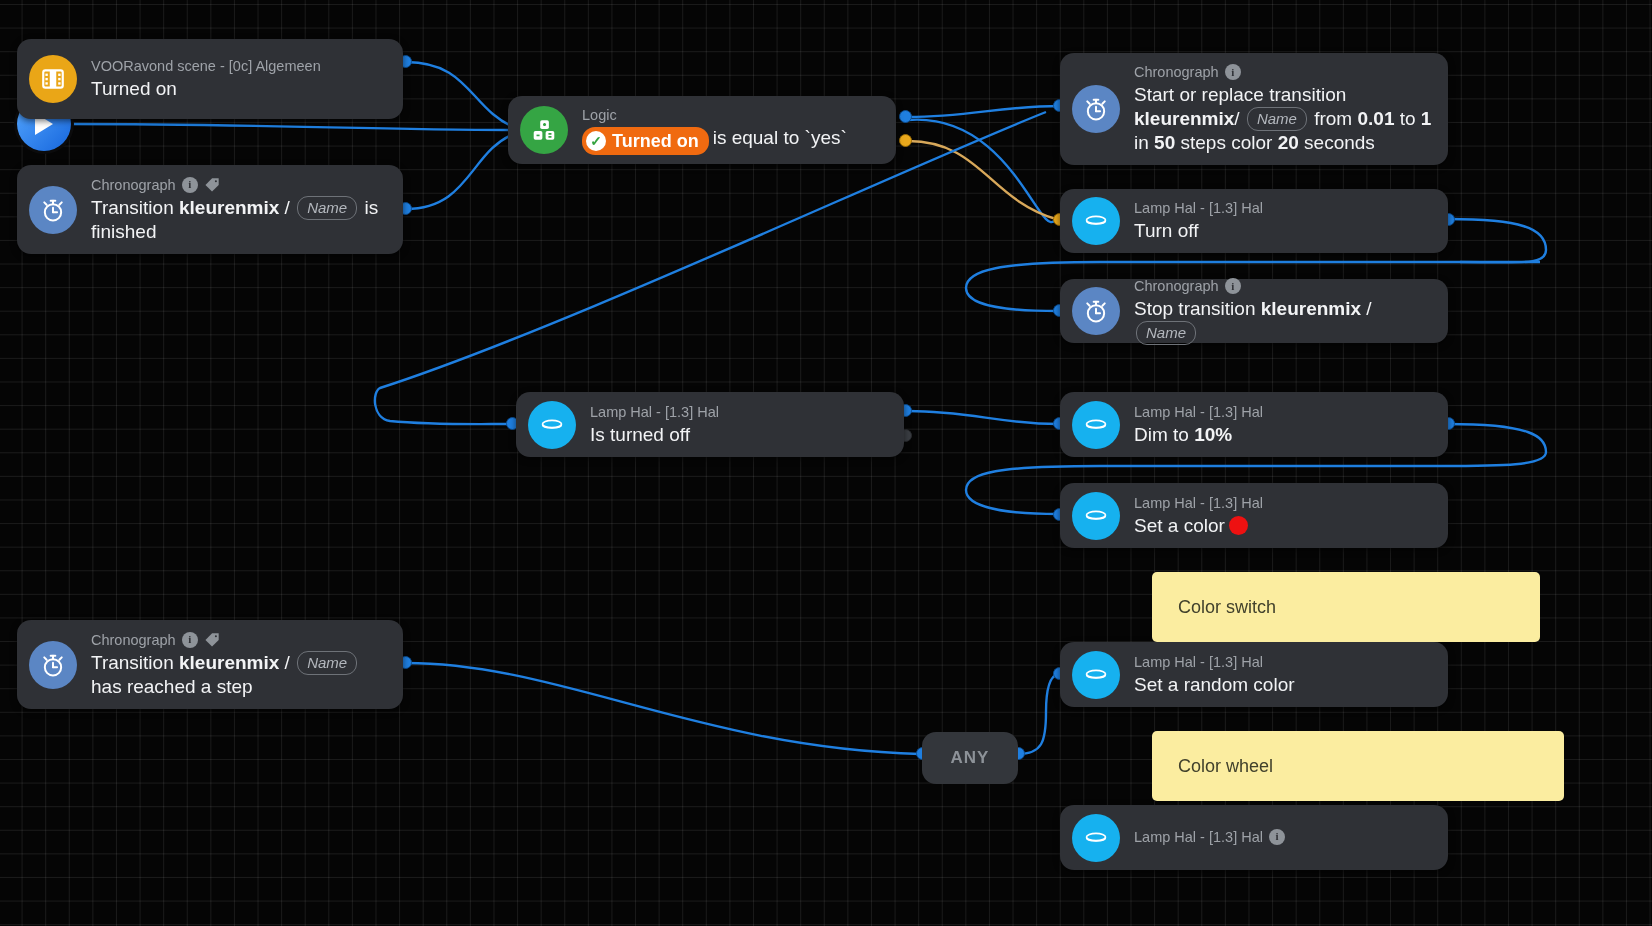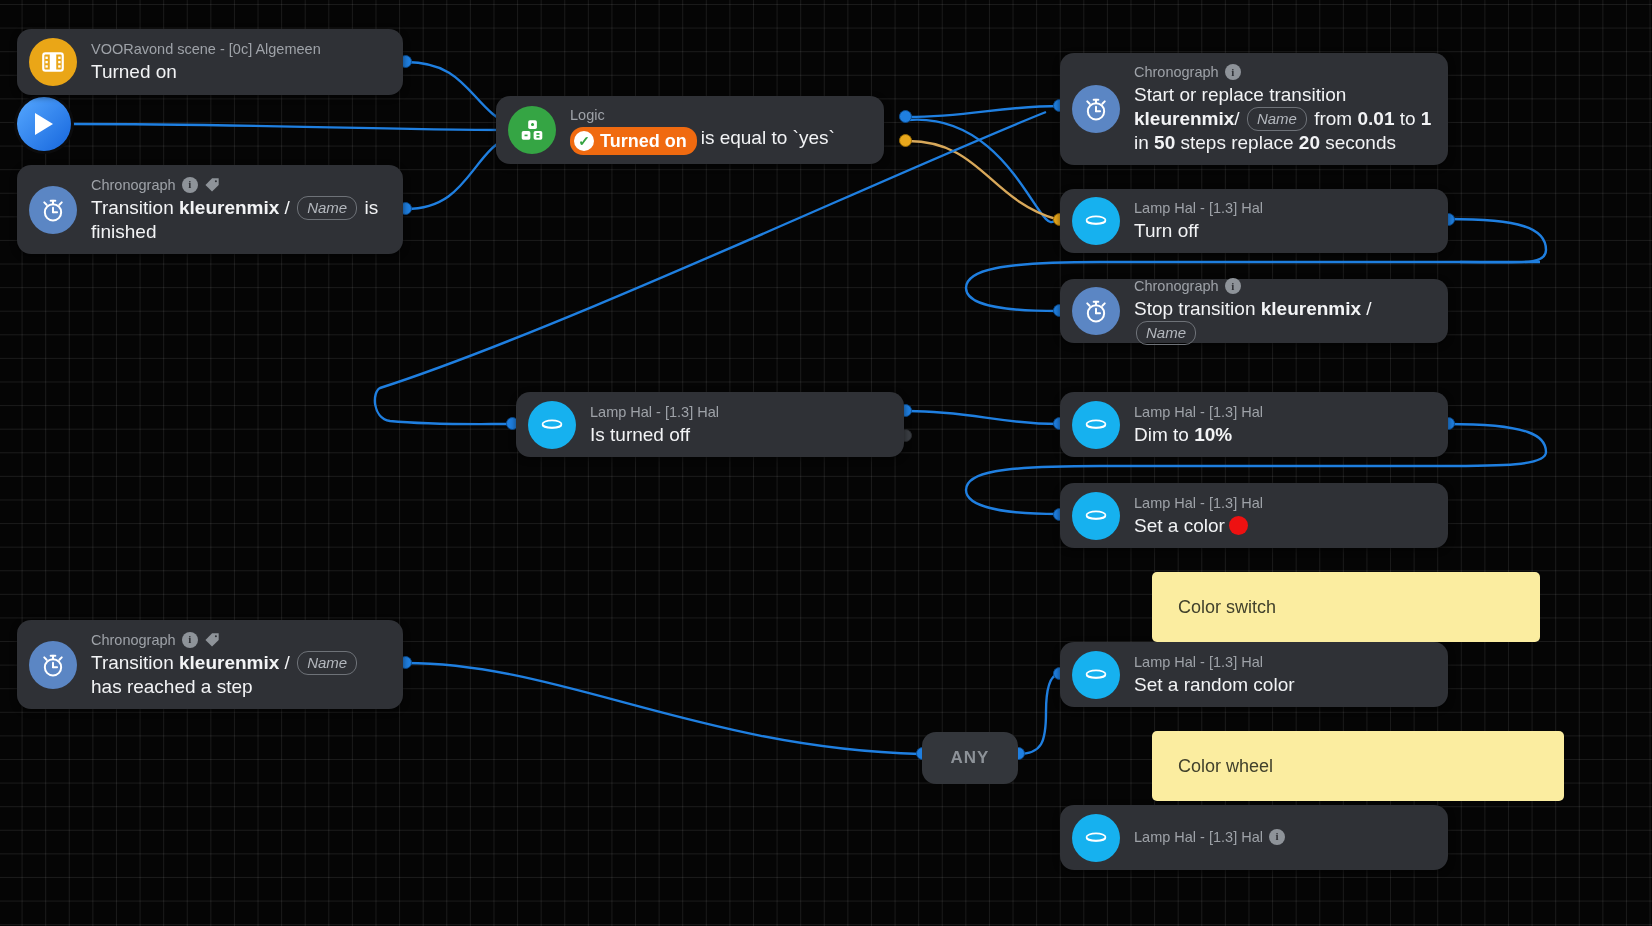--- a/index.html
+++ b/index.html
@@ -229,21 +229,21 @@
   <div class="port" style="left:916px;top:747px"></div>
   <div class="port" style="left:1012px;top:747px"></div>
   <div class="port" style="left:1053px;top:667px"></div>
 
   <div class="startbtn" style="left:17px;top:97px">
     <svg width="24" height="26" viewBox="0 0 24 26">
       <path d="M3 2 L21 13 L3 24 Z" fill="#ffffff"></path>
     </svg>
   </div>
 
-  <div class="node" style="left:17px;top:29px;width:386px;height:66px">
+  <div class="node" style="left:17px;top:39px;width:386px;height:80px">
     <div class="icon ic-film">
       <svg width="26" height="26" viewBox="0 0 24 24">
         <rect x="3" y="4" width="18" height="16" rx="2" fill="none" stroke="#fff" stroke-width="2"></rect>
         <rect x="9" y="4" width="6" height="16" fill="#fff"></rect>
         <rect x="5" y="7" width="2.2" height="2.2" fill="#fff"></rect>
         <rect x="5" y="11" width="2.2" height="2.2" fill="#fff"></rect>
         <rect x="5" y="15" width="2.2" height="2.2" fill="#fff"></rect>
         <rect x="16.8" y="7" width="2.2" height="2.2" fill="#fff"></rect>
         <rect x="16.8" y="11" width="2.2" height="2.2" fill="#fff"></rect>
         <rect x="16.8" y="15" width="2.2" height="2.2" fill="#fff"></rect>
@@ -279,21 +279,21 @@
               <circle cx="12.6" cy="4.6" r="1.1" fill="#2f3136"></circle>
             </svg>
         </span>
       </div>
       <div class="title">
         <span>Transition </span><b>kleurenmix</b><span> / </span><span class="pill-name">Name</span><span> is finished</span>
       </div>
     </div>
   </div>
 
-  <div class="node" style="left:496px;top:96px;width:388px;height:68px">
+  <div class="node" style="left:508px;top:96px;width:388px;height:68px">
     <div class="icon ic-logic">
       <svg width="26" height="26" viewBox="0 0 24 24">
         <rect x="8.5" y="3" width="8" height="8" rx="1.6" fill="#fff"></rect>
         <rect x="2.5" y="13" width="8" height="8" rx="1.6" fill="#fff"></rect>
         <rect x="13.5" y="13" width="8" height="8" rx="1.6" fill="#fff"></rect>
         <path d="M12.5 5.6 v2.8 M11.1 7 h2.8" stroke="#35a544" stroke-width="1.5"></path>
         <path d="M5.1 17 h2.8" stroke="#35a544" stroke-width="1.5"></path>
         <path d="M16.1 15.6 h2.8 M16.1 18.4 h2.8" stroke="#35a544" stroke-width="1.5"></path>
       </svg>
     </div>
@@ -322,21 +322,21 @@
           <path d="M6.5 7.5 l-2 -2"></path>
       </svg>
     </div>
     <div class="body">
       <div class="sub">
         <span>Chronograph</span>
         <span class="mini-info">i</span>
       </div>
       <div class="title">
         <span>Start or replace transition </span><b>kleurenmix</b><span>/ </span><span class="pill-name">Name</span><span> from </span><b>0.01</b><span> to </span><b>1</b><span> in </span><b>50</b><span> steps</span>
-        <span>replace </span><b>20</b><span> seconds</span>
+        <span>color </span><b>20</b><span> seconds</span>
       </div>
     </div>
   </div>
 
   <div class="node" style="left:1060px;top:189px;width:388px;height:64px">
     <div class="icon ic-lamp">
       <svg width="30" height="30" viewBox="0 0 30 30" fill="none" stroke="#ffffff" stroke-width="1.6">
         <ellipse cx="15" cy="14" rx="9.5" ry="3.6"></ellipse>
         <path d="M5.5 14.4 c0 2.2 4.3 3.6 9.5 3.6 s9.5 -1.4 9.5 -3.6"></path>
       </svg>

